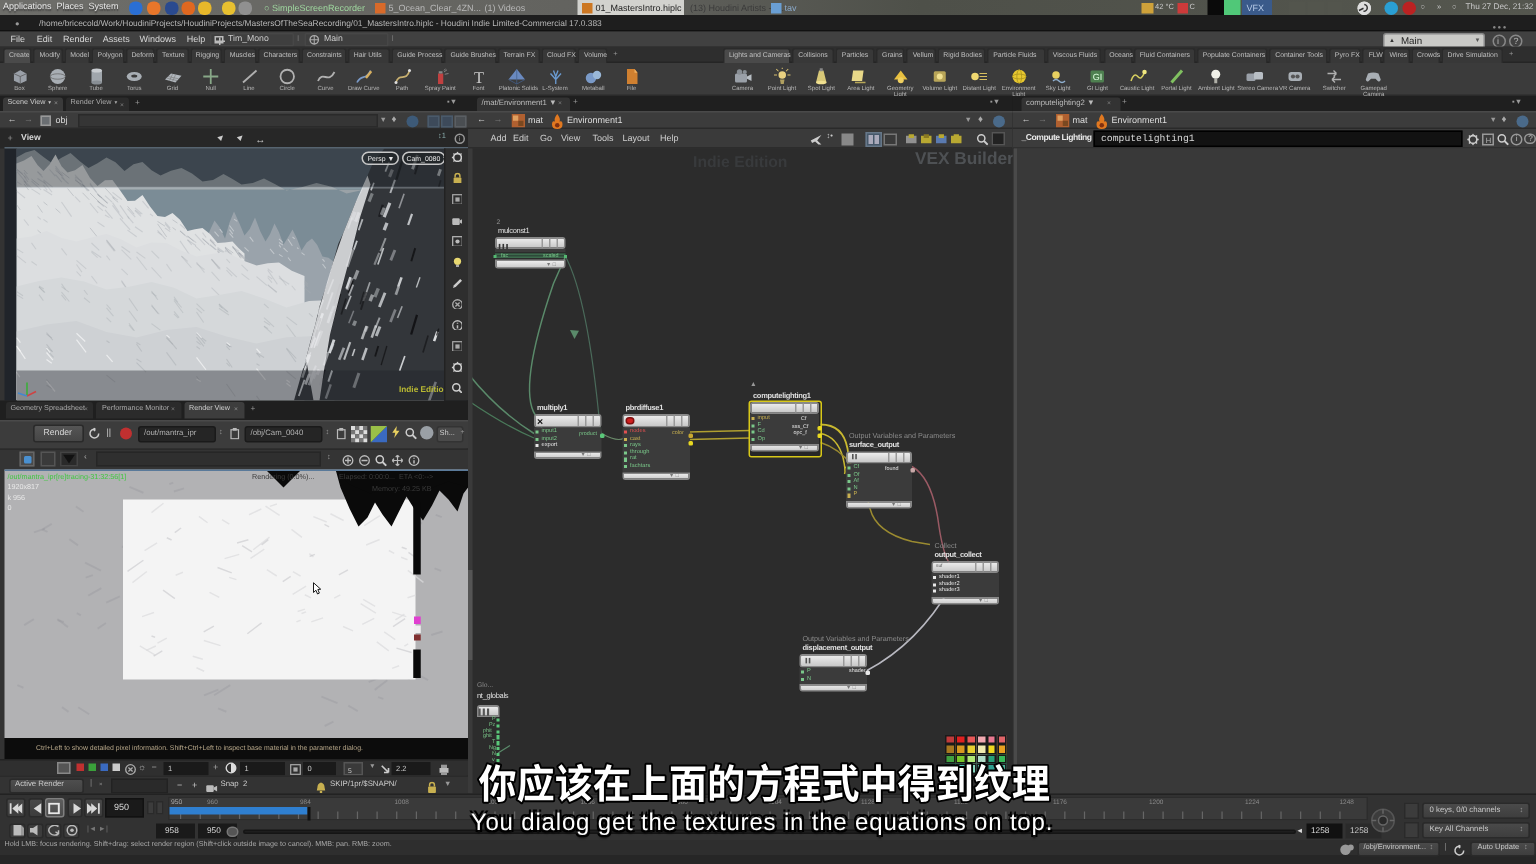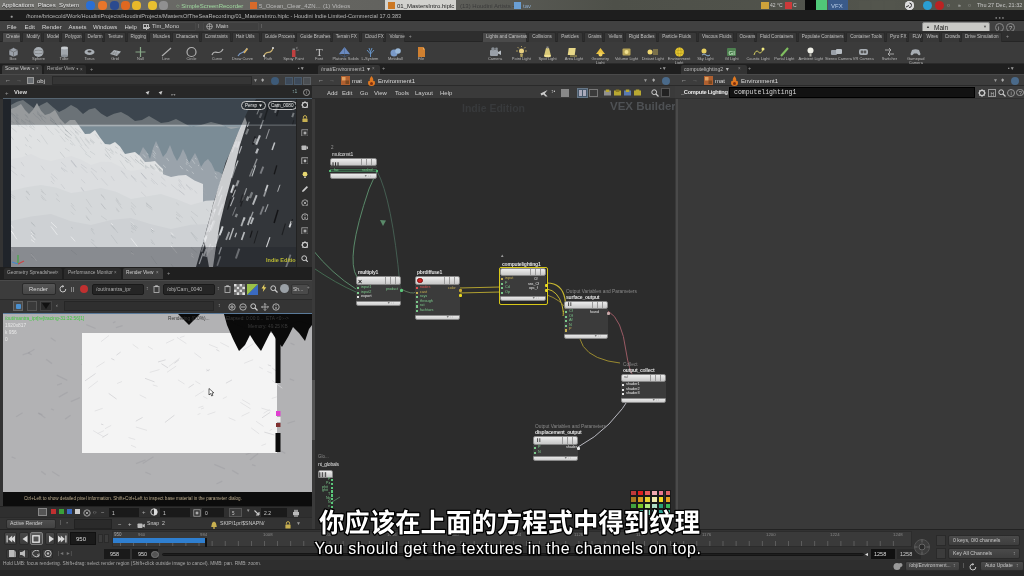--- a/index.html
+++ b/index.html
@@ -1807,12 +1807,12 @@
         <path d="M623 756V149H733V756ZM814 839V61C814 44 809 39 791 39C774 38 719 38 666 40C683 9 702 -43 708 -74C786 -74 842 -70 881 -52C919 -33 931 -2 931 61V839ZM51 59 77 -52C213 -28 404 7 580 40L573 143L382 111V227H562V331H382V421H268V331H85V227H268V92C186 79 111 67 51 59ZM118 424C148 436 190 440 467 463C476 445 484 428 490 414L582 473C556 532 494 621 442 687H584V791H61V687H187C164 634 137 590 127 575C111 552 95 537 79 532C92 502 111 447 118 424ZM355 638C373 613 393 585 411 557L230 545C262 588 292 638 317 687H437Z"></path>
       </g>
       <g transform="translate(649.2,532.2) scale(0.02540,-0.02680)">
         <path d="M43 76 66 -36C158 -6 275 31 386 67L369 165C249 131 124 95 43 76ZM567 811C598 768 632 710 651 666H387V577L300 631C285 599 268 568 251 537L168 531C223 612 276 713 313 806L200 858C168 741 103 615 82 584C62 550 46 529 24 524C39 493 58 436 63 413C79 421 102 427 189 437C155 387 125 348 110 332C81 296 59 274 35 269C47 240 65 190 70 169C95 184 136 196 371 241C370 266 371 313 376 345L223 319C283 394 340 479 387 562V549H450C484 394 530 264 602 160C535 97 450 50 341 17C366 -8 405 -59 418 -85C523 -46 608 4 677 69C739 7 815 -41 908 -76C925 -45 960 3 986 27C894 56 819 102 759 161C830 262 877 389 907 549H968V666H711L767 690C749 735 706 803 669 852ZM784 549C764 432 731 336 681 257C627 339 591 438 566 549Z"></path>
       </g>
       <g transform="translate(674.6,532.2) scale(0.02540,-0.02680)">
         <path d="M514 527H617V442H514ZM718 527H816V442H718ZM514 706H617V622H514ZM718 706H816V622H718ZM329 51V-58H975V51H729V146H941V254H729V340H931V807H405V340H606V254H399V146H606V51ZM24 124 51 2C147 33 268 73 379 111L358 225L261 194V394H351V504H261V681H368V792H36V681H146V504H45V394H146V159Z"></path>
       </g>
     </g>
   </svg>
-<div style="position:absolute;left:0px;top:540px;width:1024px;text-align:center;font-size:16px;letter-spacing:0.55px;color:#ffffff;text-shadow:-1.4px -1.4px 0 #000,1.4px -1.4px 0 #000,-1.4px 1.4px 0 #000,1.4px 1.4px 0 #000,0 2px 1.5px #000;"><span style="margin-left:-8px">You should get the textures in the channels on top.</span></div>
+<div style="position:absolute;left:0px;top:540px;width:1024px;text-align:center;font-size:16px;letter-spacing:0.55px;color:#ffffff;text-shadow:-1.4px -1.4px 0 #000,1.4px -1.4px 0 #000,-1.4px 1.4px 0 #000,1.4px 1.4px 0 #000,0 2px 1.5px #000;"><span style="margin-left:-8px">You dialog get the textures in the equations on top.</span></div>
 </body></html>

